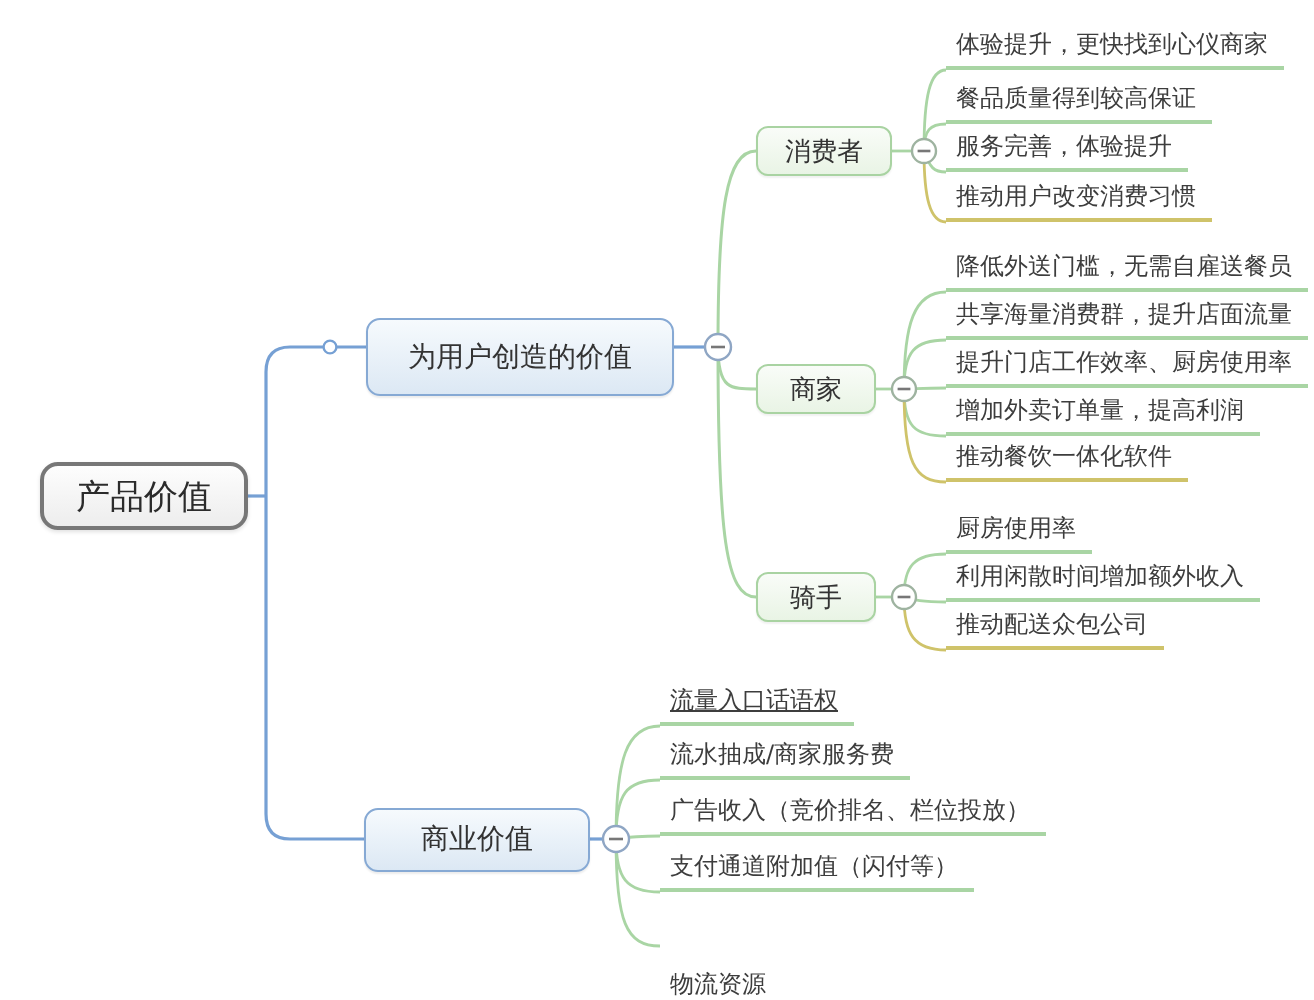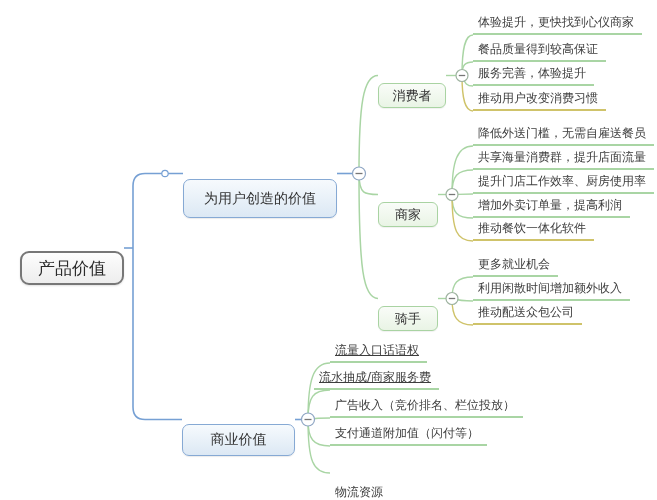--- a/index.html
+++ b/index.html
@@ -6,21 +6,21 @@
   body{
     width:657px;height:500px;background:#ffffff;overflow:hidden;
     font-family:"DejaVu Sans","Liberation Sans",sans-serif;
   }
   #canvas{position:relative;width:657px;height:500px;background:#ffffff;}
   #connector-layer{position:absolute;left:0;top:0;width:657px;height:500px;}
 
   .node{
     position:absolute;box-sizing:border-box;
     display:flex;align-items:center;justify-content:center;
-    white-space:nowrap;cursor:default;margin-top:20px;
+    white-space:nowrap;cursor:default;
   }
   .root-node{
     border:2px solid #777777;border-radius:9px;
     background:linear-gradient(#fdfdfd,#ededed);
     font-size:17px;color:#2b2b2b;
     box-shadow:0 1px 2px rgba(0,0,0,0.12);
   }
   .blue-node{
     border:1px solid #86a9d4;border-radius:7px;
     background:linear-gradient(#f6fafd,#dce8f4);
@@ -135,23 +135,23 @@
   <div class="leaf green" style="left:473px;top:42px;">餐品质量得到较高保证</div>
   <div class="leaf green" style="left:473px;top:66px;">服务完善，体验提升</div>
   <div class="leaf yellow" style="left:473px;top:91px;">推动用户改变消费习惯</div>
 
   <div class="leaf green" style="left:473px;top:126px;">降低外送门槛，无需自雇送餐员</div>
   <div class="leaf green" style="left:473px;top:150px;">共享海量消费群，提升店面流量</div>
   <div class="leaf green" style="left:473px;top:174px;">提升门店工作效率、厨房使用率</div>
   <div class="leaf green" style="left:473px;top:198px;">增加外卖订单量，提高利润</div>
   <div class="leaf yellow" style="left:473px;top:221px;">推动餐饮一体化软件</div>
 
-  <div class="leaf green" style="left:473px;top:257px;">更多就业机会</div>
+  <div class="leaf green" style="left:473px;top:257px;">厨房使用率</div>
   <div class="leaf green" style="left:473px;top:281px;">利用闲散时间增加额外收入</div>
   <div class="leaf yellow" style="left:473px;top:305px;">推动配送众包公司</div>
 
   <div class="leaf green" style="left:330px;top:343px;text-decoration:underline;">流量入口话语权</div>
-  <div class="leaf green" style="left:314px;top:370px;text-decoration:underline;">流水抽成/商家服务费</div>
+  <div class="leaf green" style="left:330px;top:370px;">流水抽成/商家服务费</div>
   <div class="leaf green" style="left:330px;top:398px;">广告收入（竞价排名、栏位投放）</div>
   <div class="leaf green" style="left:330px;top:426px;">支付通道附加值（闪付等）</div>
   <div class="leaf green" style="left:330px;top:453px;margin-top:32px;">物流资源</div>
 
 </div>
 
 </body></html>

